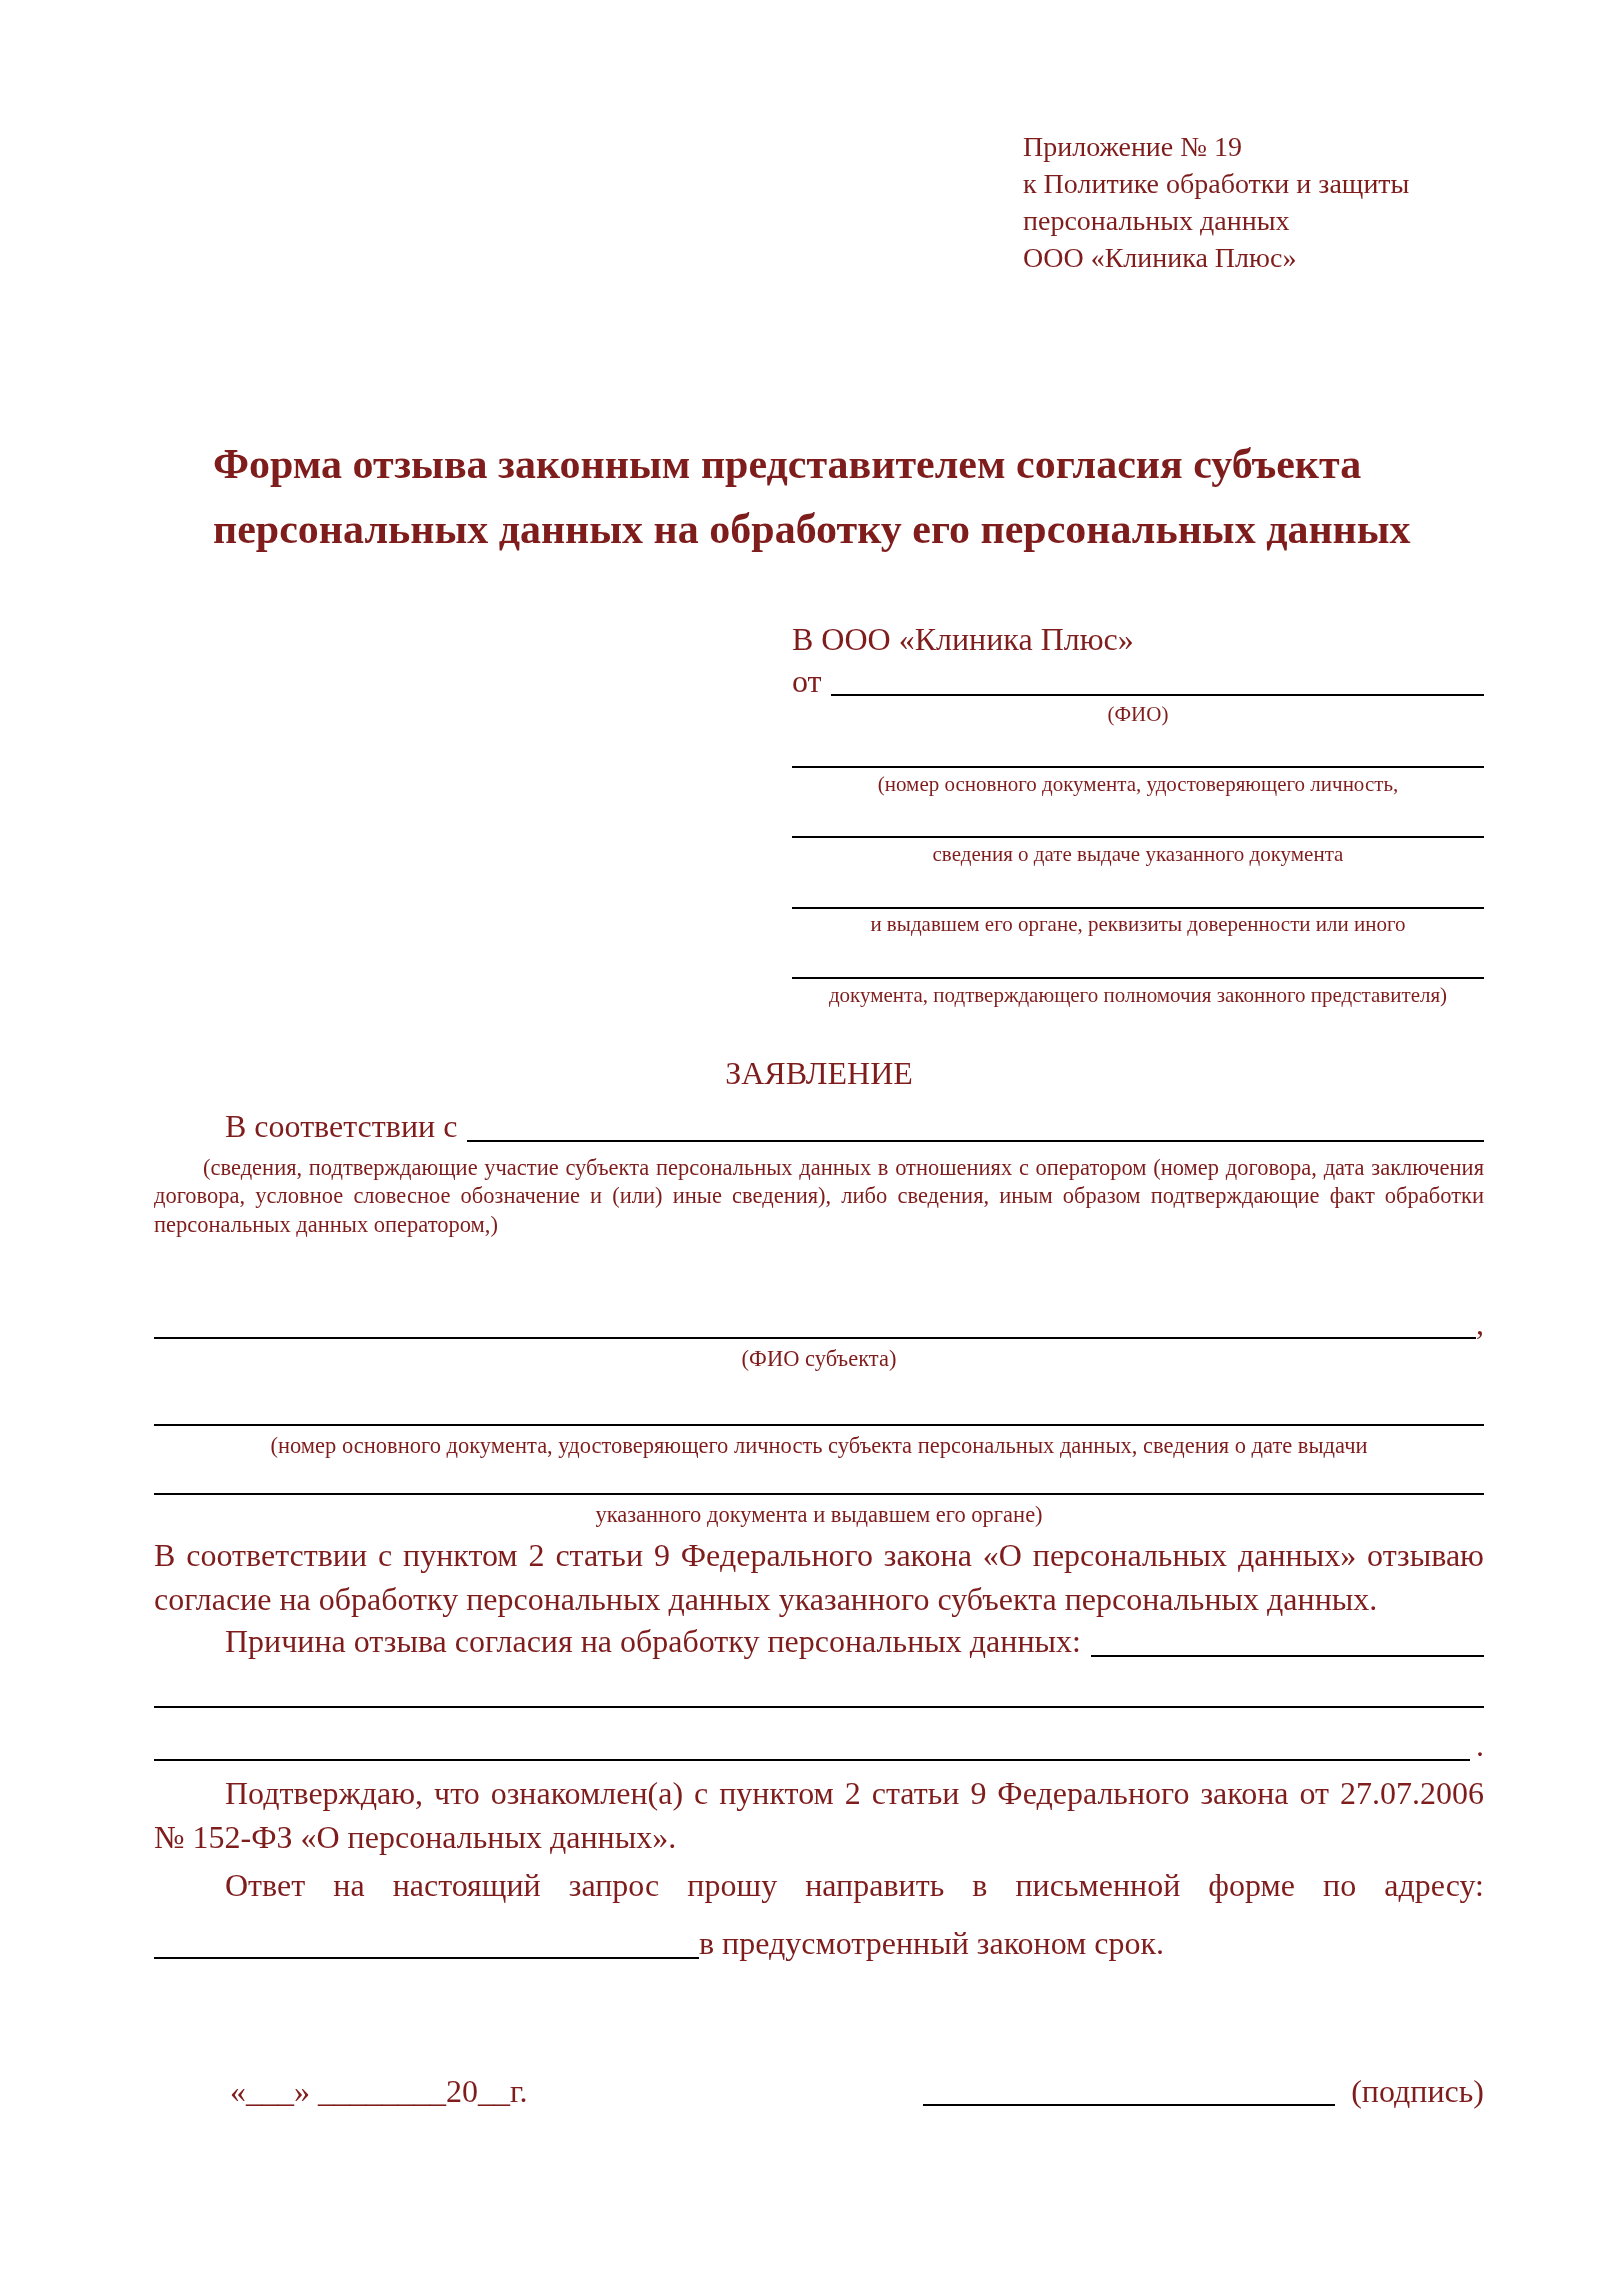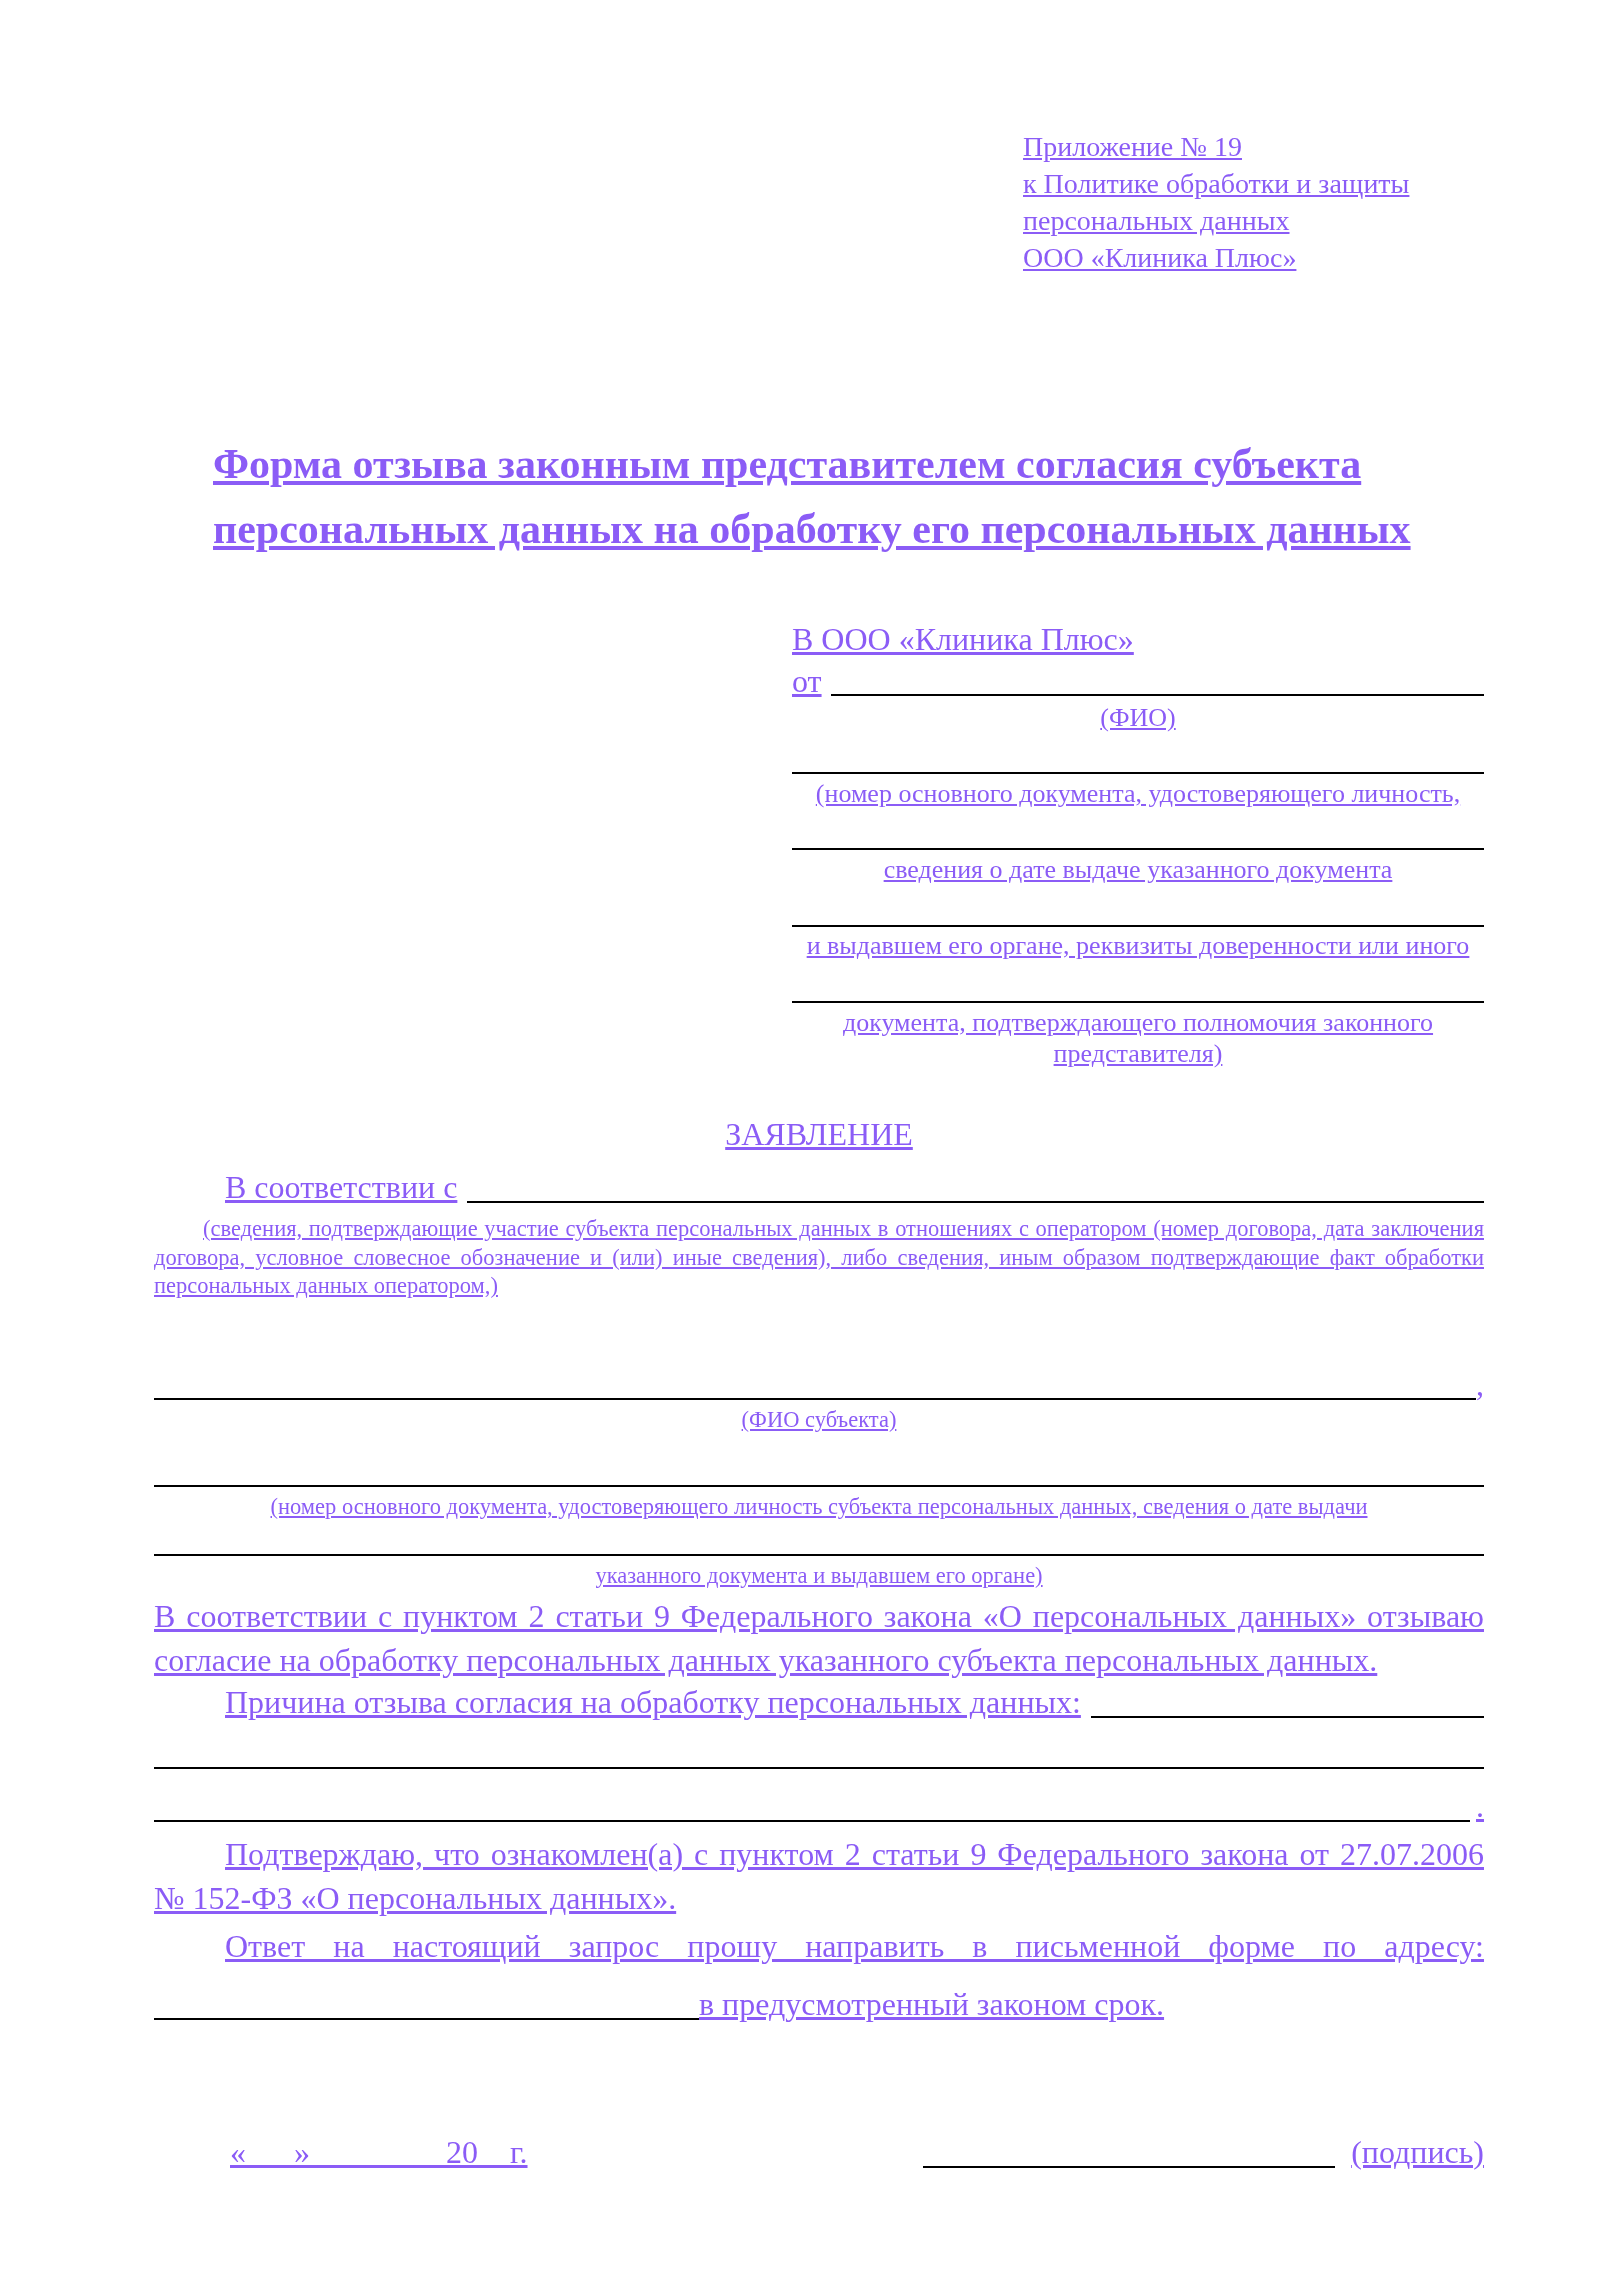--- a/index.html
+++ b/index.html
@@ -2,27 +2,26 @@
 <html lang="ru"><head>
 <meta charset="utf-8">
 <style>
   html, body { margin: 0; padding: 0; background: #ffffff; }
   .page {
     position: relative;
     width: 1596px;
     height: 2293px;
     box-sizing: border-box;
     background: #ffffff;
-    color: #8b5cf6;
+    color: #7f1d1d;
     font-family: "Liberation Serif", "DejaVu Serif", serif;
     font-size: 32px;
     line-height: 1.3;
     padding: 129px 112px 0 154px;
     overflow: hidden;
-    text-decoration: underline;
   }
 
   
   .header-block {
     width: 461px;
     margin-left: auto;
     font-size: 28px;
     line-height: 1.32;
   }
 
@@ -53,21 +52,21 @@
     font-size: 22.5px;
     line-height: 1.25;
   }
   .centered { text-align: center; }
   .addr-rule {
     border-bottom: 2.9px solid #000;
     height: 0;
     margin-top: 39px;
     margin-bottom: 3.9px;
   }
-  .addr-caption { text-align: center; font-size: 26px; line-height: 1.2; }
+  .addr-caption { text-align: center; font-size: 21px; line-height: 1.2; }
 
   
   .stmt-heading {
     text-align: center;
     margin-top: 45px;
     font-size: 32px;
   }
   .intro-row { margin-top: 11.8px; }
   .para-indent { display: inline-block; width: 71px; flex: 0 0 71px; }
   .intro-caption {

